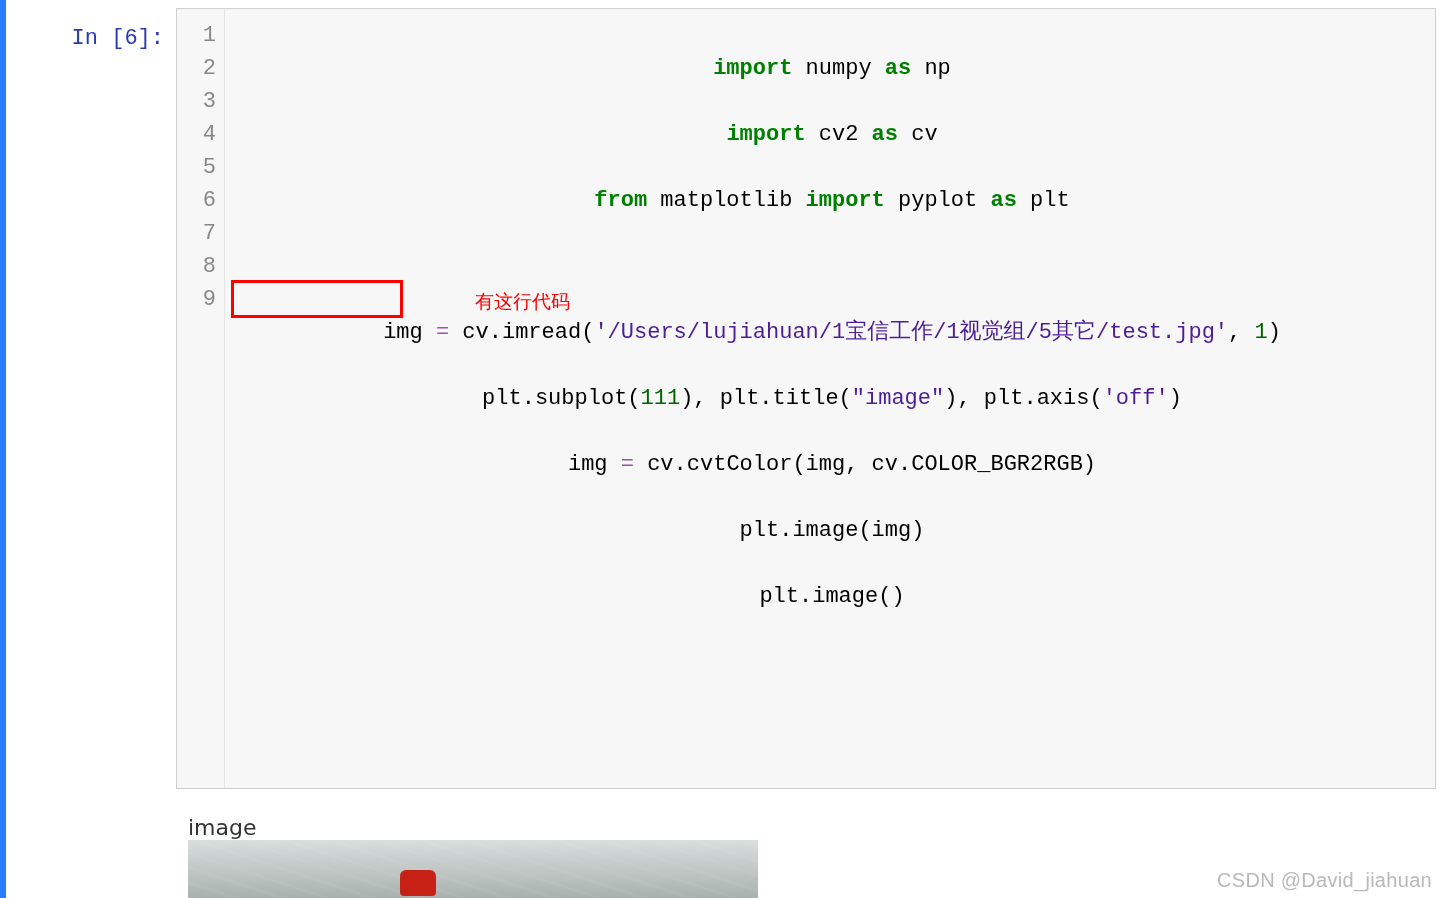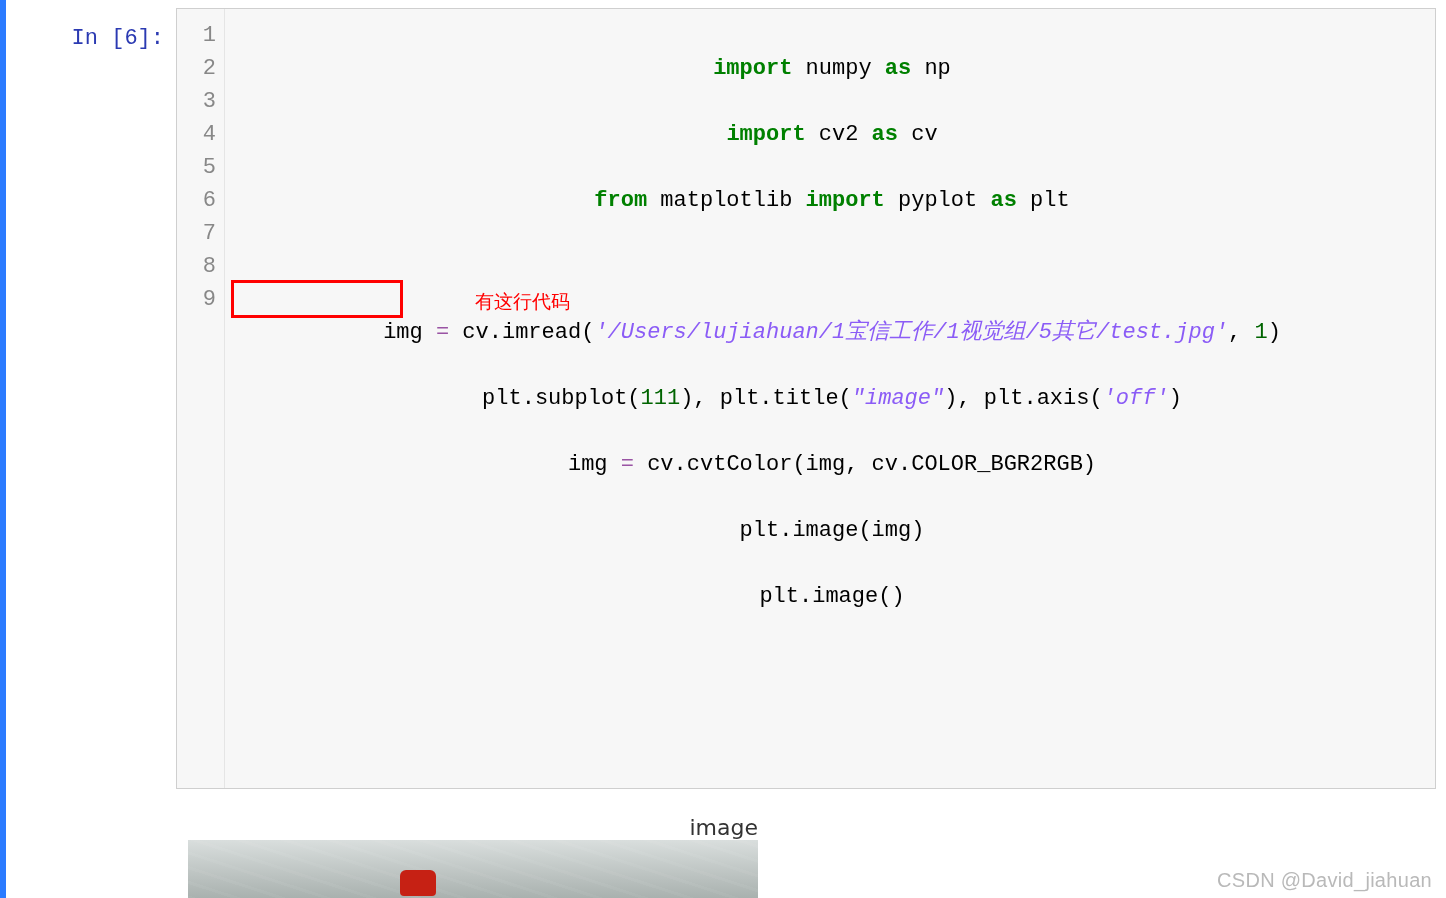--- a/index.html
+++ b/index.html
@@ -52,21 +52,21 @@
   .code-lines {
     flex: 1;
     padding: 10px 10px 10px 14px;
     white-space: pre;
     color: #000;
     position: relative;
   }
   .k-green { color: #008000; font-weight: bold; }
   .k-op    { color: #9a54a4; }
   .k-name  { color: #000; }
-  .k-str   { color: #8b5cf6; font-style: italic; }
+  .k-str   { color: #4c1d95; }
   .k-num   { color: #006400; }
   .code-line { height: 33px; display: block; text-align: center; }
 
   .highlight-box {
     position: absolute;
     border: 3px solid #ff0000;
     pointer-events: none;
   }
   .annotation {
     position: absolute;
@@ -78,21 +78,21 @@
   }
 
   .output-area {
     margin-top: 26px;
     padding-left: 12px;
   }
   .plot-title {
     font-family: "DejaVu Sans", Arial, sans-serif;
     font-size: 22px;
     color: #333;
-    text-align: right;
+    text-align: left;
     width: 570px;
   }
   .plot-image {
     width: 570px;
     height: 425px;
     background: #5a4a44;
     position: relative;
     overflow: hidden;
   }
   

